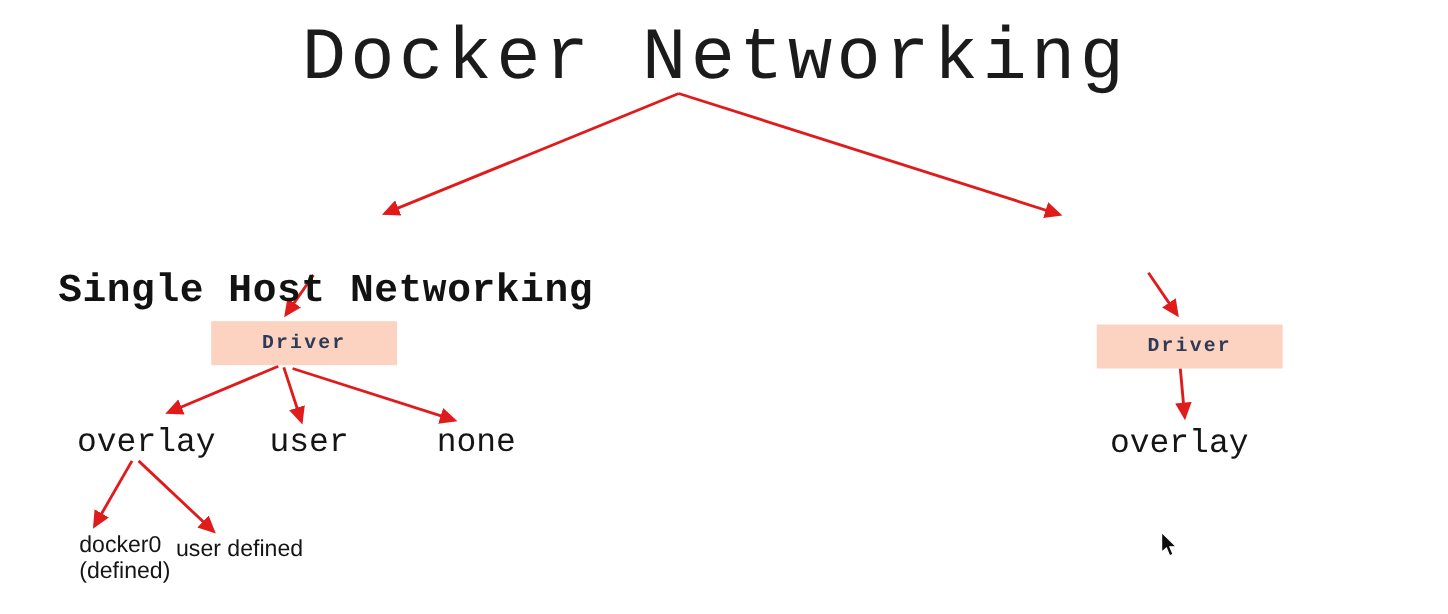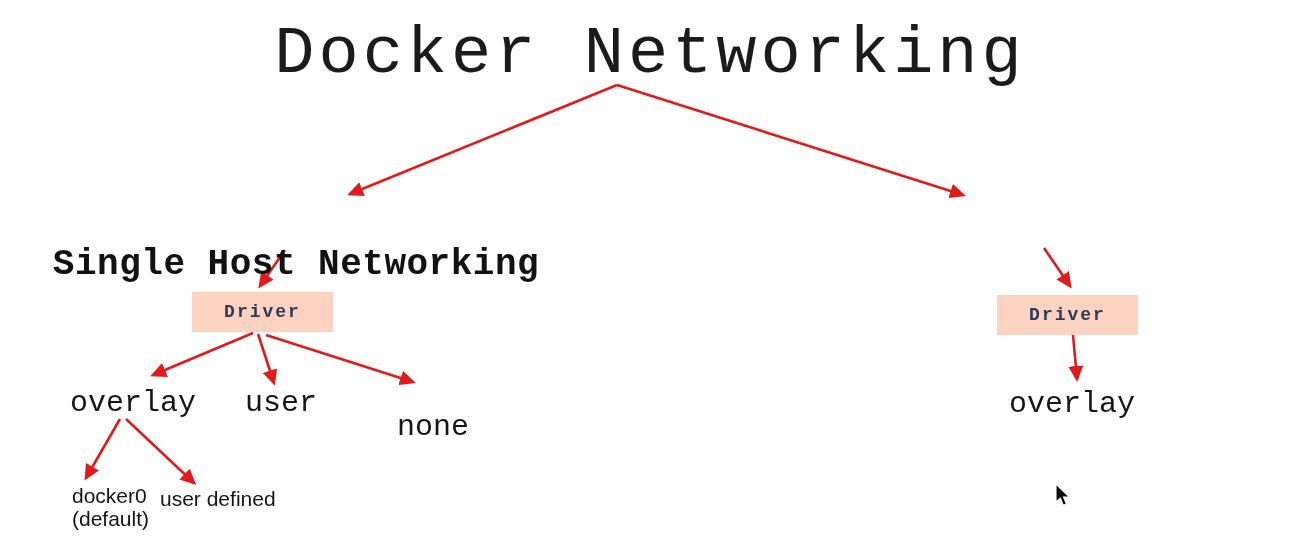--- a/index.html
+++ b/index.html
@@ -20,21 +20,21 @@
   #arrowhead path{fill:var(--arrow);}
   .abs{position:absolute;white-space:nowrap;}
   .centered{transform:translateX(-50%);font-family:Liberation Mono, monospace;}
   .title{
     font-size:67px;font-weight:400;letter-spacing:4px;color:#1b1b1b;
   }
   .branch-heading{
     font-size:36px;font-weight:700;letter-spacing:0.5px;color:#121212;
   }
   .driver-box{
-    position:absolute;width:141px;height:40px;
+    position:absolute;width:169px;height:40px;
     background:var(--driver-bg);
     display:flex;align-items:center;justify-content:center;
     font-family:"Liberation Mono","DejaVu Sans Mono",monospace;
     font-weight:700;font-size:18px;letter-spacing:2px;
     color:var(--driver-text);
   }
   .node{font-size:30px;color:#151515;}
   .leaf{font-size:21px;line-height:23px;color:#151515;}
   .cursor{position:absolute;}
 </style>
@@ -67,27 +67,27 @@
 
 
   <div class="driver-box" style="left:192px;top:292px;">Driver</div>
 
   <div class="driver-box" style="left:997px;top:295px;">Driver</div>
 
   <div class="abs centered node" style="left:133px;top:386px;">overlay</div>
 
   <div class="abs centered node" style="left:281px;top:386px;">user</div>
 
-  <div class="abs centered node" style="left:433px;top:386px;margin-top:24px;">none</div>
+  <div class="abs centered node" style="left:433px;top:386px;">none</div>
 
   <div class="abs centered node" style="left:1072px;top:387px;text-align:center;">overlay</div>
 
   <div class="abs leaf" style="left:28px;top:484px;margin-left:44px;">
     <div>docker0</div>
-    <div>(default)</div>
+    <div>(defined)</div>
   </div>
 
   <div class="abs leaf" style="left:160px;top:487px;">user defined</div>
 
   <svg class="cursor" style="left:1054px;top:483px;" width="20" height="26" viewBox="0 0 20 26">
     <path d="M2,1 L2,19 L6.4,15.2 L9.3,22.2 L12.4,20.9 L9.5,14.1 L15.4,14.1 Z" fill="#0d0d0d" stroke="#ffffff" stroke-width="1.1"></path>
   </svg>
 
 </div>
 

